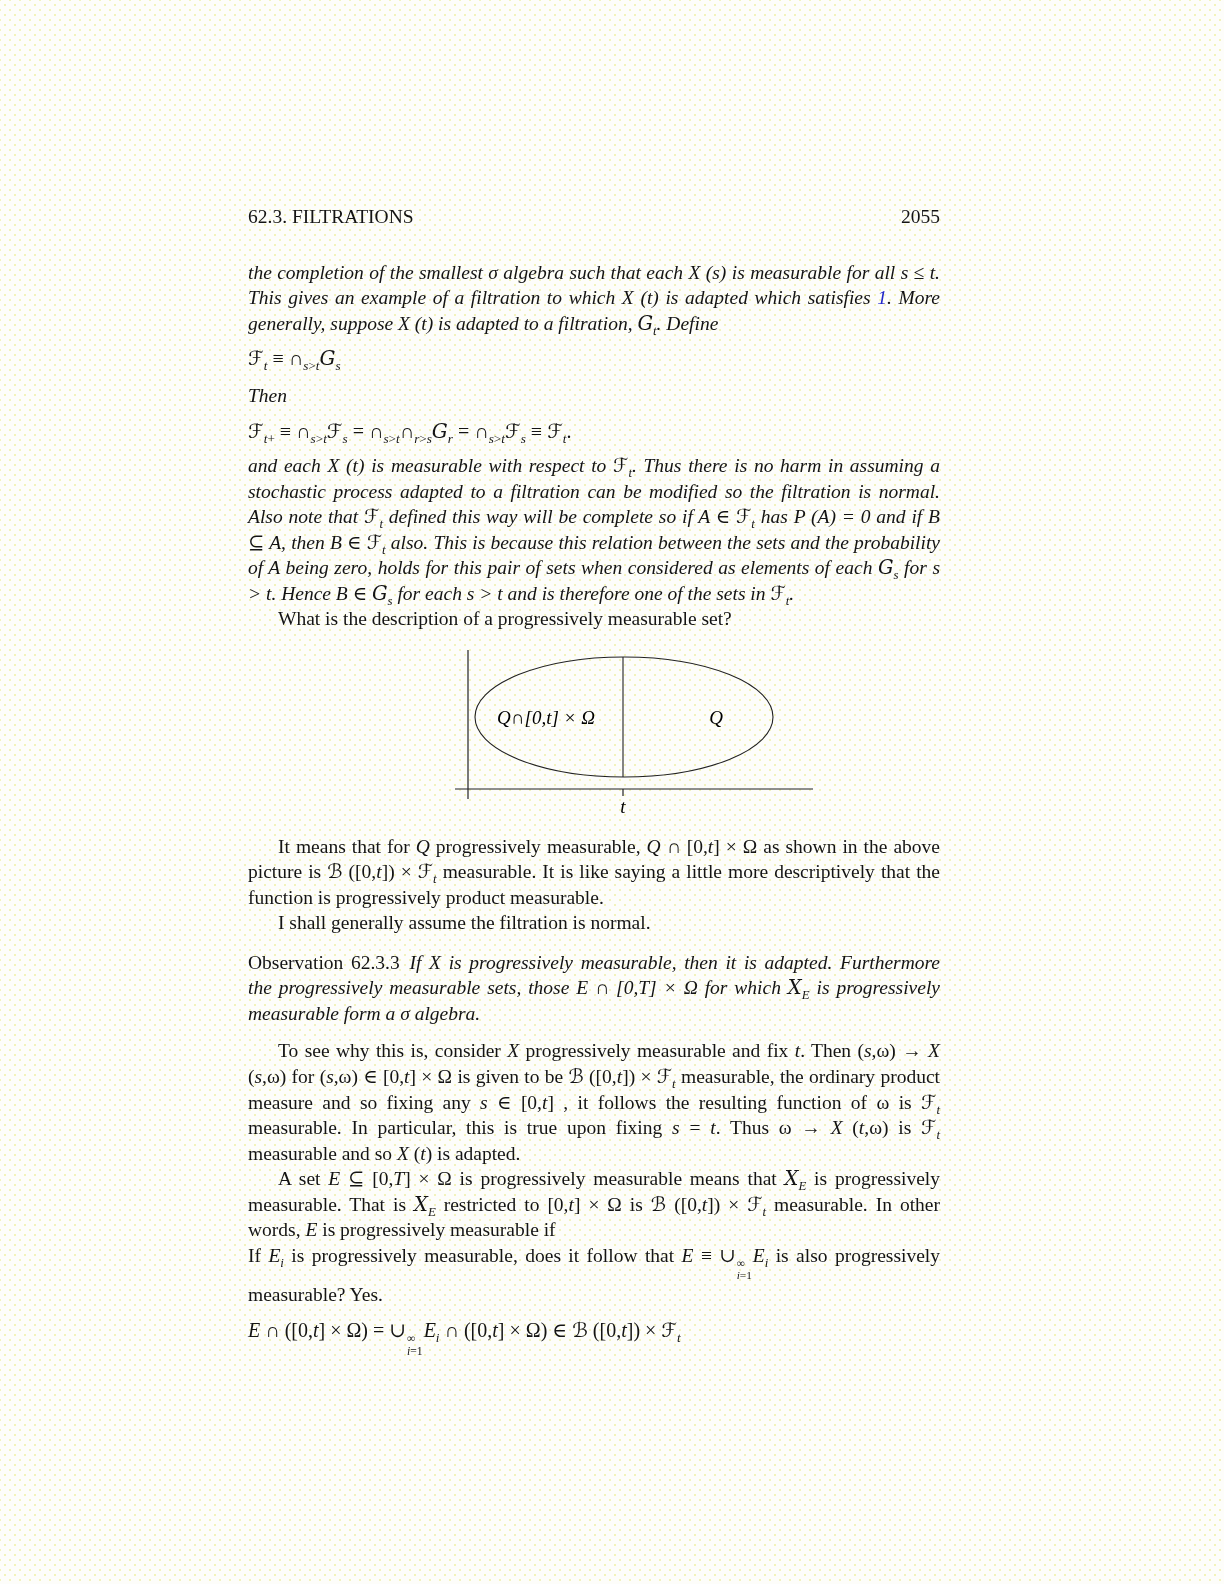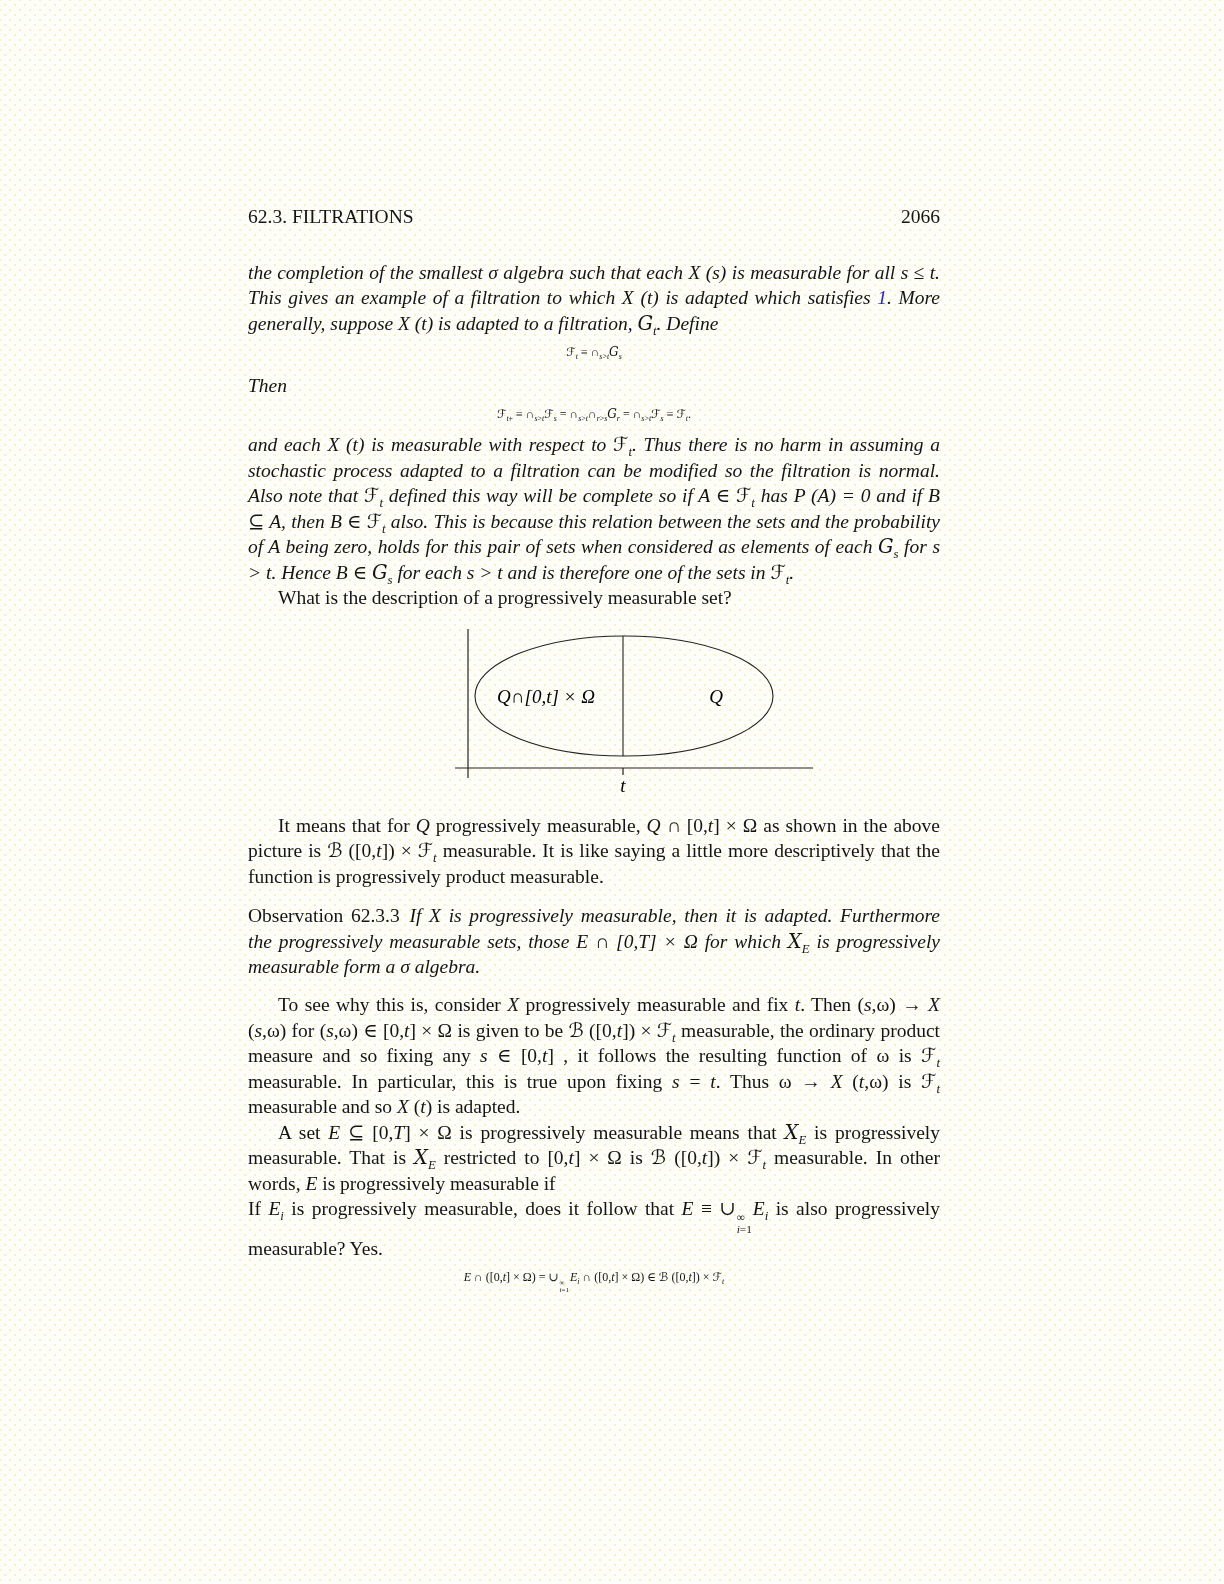--- a/index.html
+++ b/index.html
@@ -29,23 +29,23 @@
   }
   .hdr {
     display: flex;
     justify-content: space-between;
     margin-bottom: 30px;
   }
   p { margin: 0; text-align: justify; }
   .italic { font-style: italic; }
   .ind { text-indent: 30px; }
   .eq {
-    text-align: center;
+    text-align: left;
     margin: 9px 0;
-    font-size: 12px;
+    font-size: 20px;
   }
   sub, sup { font-size: 66%; line-height: 0; }
   .scr {
     font-style: normal;
     font-family: "DejaVu Serif", "DejaVu Sans", serif;
   }
   .cal {
     font-style: italic;
     font-family: "DejaVu Serif", serif;
   }
@@ -74,21 +74,21 @@
   .obs-label { font-weight: normal; font-style: normal; }
   .mt { margin-top: 12px; }
 </style>
 </head>
 <body>
 
 <div class="page">
 
   <div class="hdr">
     <span>62.3.  FILTRATIONS</span>
-    <span>2066</span>
+    <span>2055</span>
   </div>
 
   <p class="italic">the completion of the smallest σ  algebra such that each X (s) is measurable for all s ≤ t. This gives an example of a filtration to which X (t) is adapted which satisfies <a class="ref-link">1</a>.  More generally, suppose X (t) is adapted to a filtration, <span class="cal">G</span><sub>t</sub>. Define</p>
 
   <p class="eq"><span class="scr">ℱ</span><sub><i>t</i></sub> ≡ ∩<sub><i>s</i>&gt;<i>t</i></sub><span class="cal">G</span><sub><i>s</i></sub></p>
 
   <p class="italic mt">Then</p>
 
   <p class="eq"><span class="scr">ℱ</span><sub><i>t</i>+</sub> ≡ ∩<sub><i>s</i>&gt;<i>t</i></sub><span class="scr">ℱ</span><sub><i>s</i></sub> = ∩<sub><i>s</i>&gt;<i>t</i></sub>∩<sub><i>r</i>&gt;<i>s</i></sub><span class="cal">G</span><sub><i>r</i></sub> = ∩<sub><i>s</i>&gt;<i>t</i></sub><span class="scr">ℱ</span><sub><i>s</i></sub> ≡ <span class="scr">ℱ</span><sub><i>t</i></sub>.</p>
 
@@ -104,20 +104,21 @@
       <line x1="170" y1="9" x2="170" y2="129" stroke="#222" stroke-width="1.1"></line>
       <line x1="170" y1="141" x2="170" y2="148" stroke="#222" stroke-width="1.2"></line>
       <text x="93" y="76" text-anchor="middle" font-style="italic" font-size="19">Q∩[0,t] × Ω</text>
       <text x="263" y="76" text-anchor="middle" font-style="italic" font-size="19">Q</text>
       <text x="170" y="165" text-anchor="middle" font-style="italic" font-size="19">t</text>
     </svg>
   </div>
 
   <p class="ind">It means that for <i>Q</i> progressively measurable, <i>Q</i> ∩ [0,<i>t</i>] × Ω as shown in the above picture is <span class="scr">ℬ</span> ([0,<i>t</i>]) × <span class="scr">ℱ</span><sub><i>t</i></sub> measurable.  It is like saying a little more descriptively that the function is progressively product measurable.</p>
 
+  <p class="ind">I shall generally assume the filtration is normal.</p>
 
   <p class="obs"><span class="obs-label">Observation 62.3.3</span> <span class="italic">If X is progressively measurable, then it is adapted.  Furthermore the progressively measurable sets, those E ∩ [0,T] × Ω for which <span class="cal">X</span><sub>E</sub> is progressively measurable form a σ  algebra.</span></p>
 
   <p class="ind">To see why this is, consider <i>X</i> progressively measurable and fix <i>t</i>.  Then (<i>s</i>,ω) → <i>X</i> (<i>s</i>,ω) for (<i>s</i>,ω) ∈ [0,<i>t</i>] × Ω is given to be <span class="scr">ℬ</span> ([0,<i>t</i>]) × <span class="scr">ℱ</span><sub><i>t</i></sub> measurable, the ordinary product measure and so fixing any <i>s</i> ∈ [0,<i>t</i>] , it follows the resulting function of ω is <span class="scr">ℱ</span><sub><i>t</i></sub> measurable. In particular, this is true upon fixing <i>s</i> = <i>t</i>.  Thus ω → <i>X</i> (<i>t</i>,ω) is <span class="scr">ℱ</span><sub><i>t</i></sub> measurable and so <i>X</i> (<i>t</i>) is adapted.</p>
 
   <p class="ind">A set <i>E</i> ⊆ [0,<i>T</i>] × Ω is progressively measurable means that <span class="cal">X</span><sub><i>E</i></sub> is progressively measurable. That is <span class="cal">X</span><sub><i>E</i></sub> restricted to [0,<i>t</i>] × Ω is <span class="scr">ℬ</span> ([0,<i>t</i>]) × <span class="scr">ℱ</span><sub><i>t</i></sub> measurable. In other words, <i>E</i> is progressively measurable if</p>
 
 
   <p>If <i>E<sub>i</sub></i> is progressively measurable, does it follow that <i>E</i> ≡ ∪<span class="stk">
         <span>∞</span>

